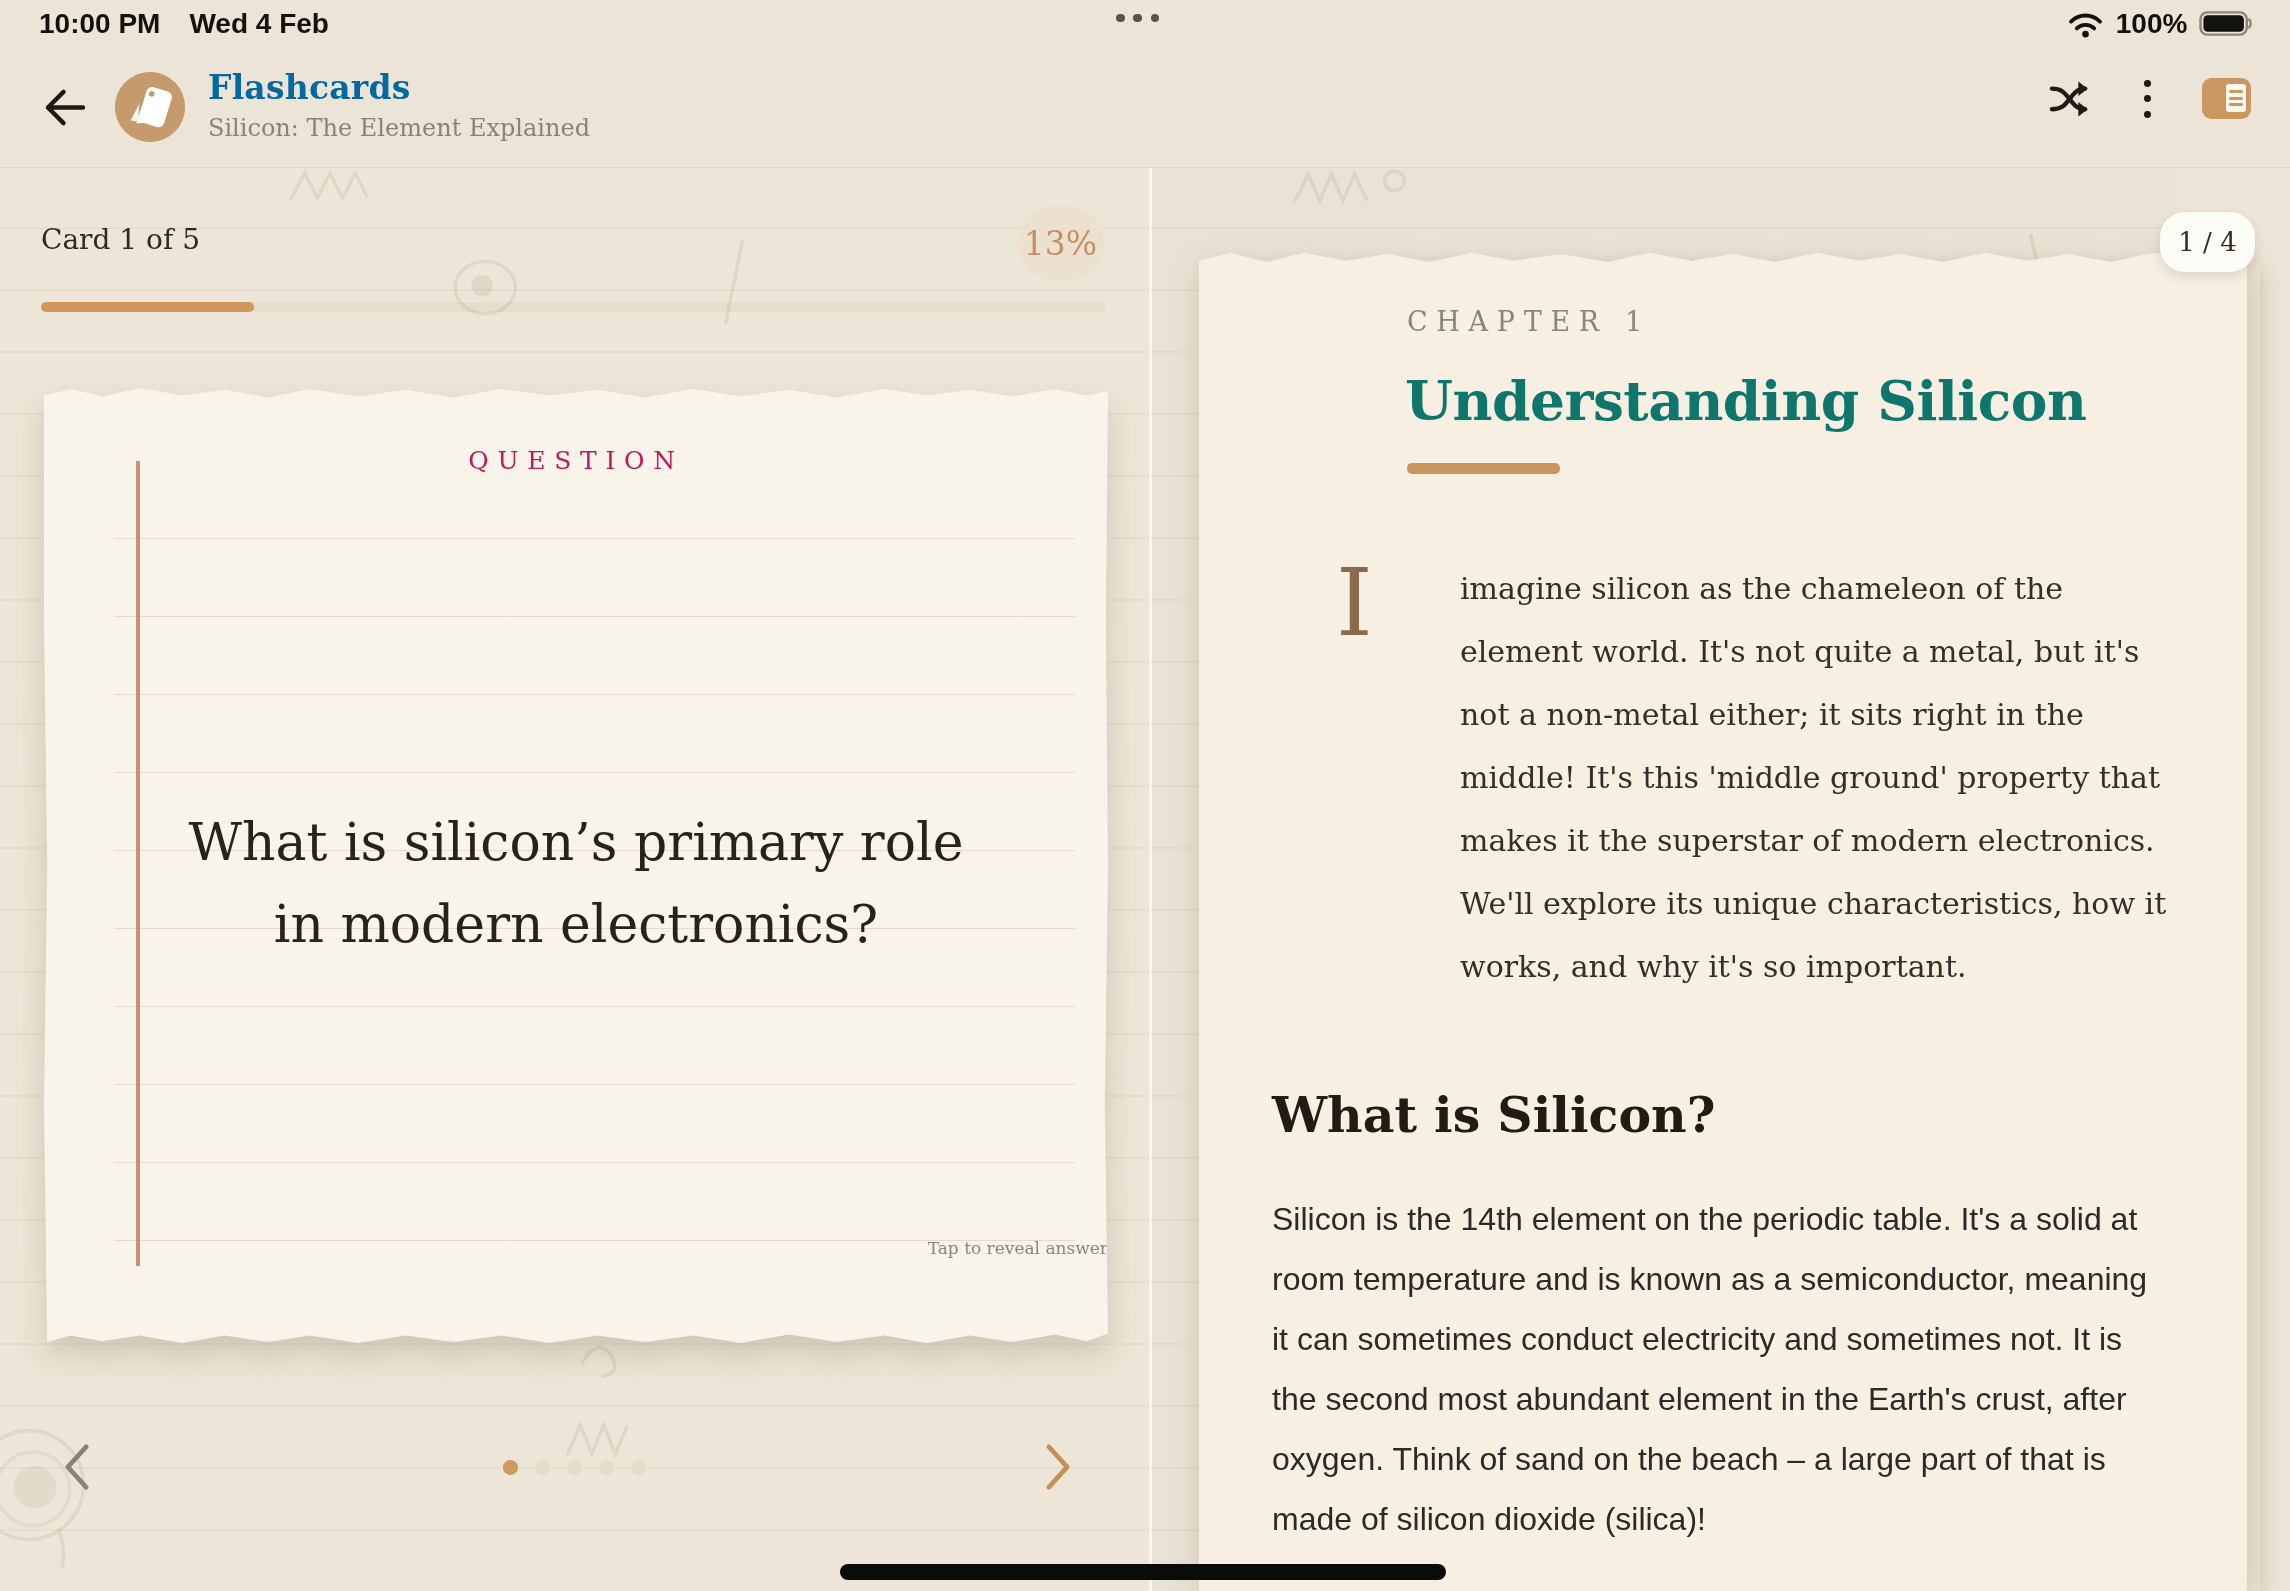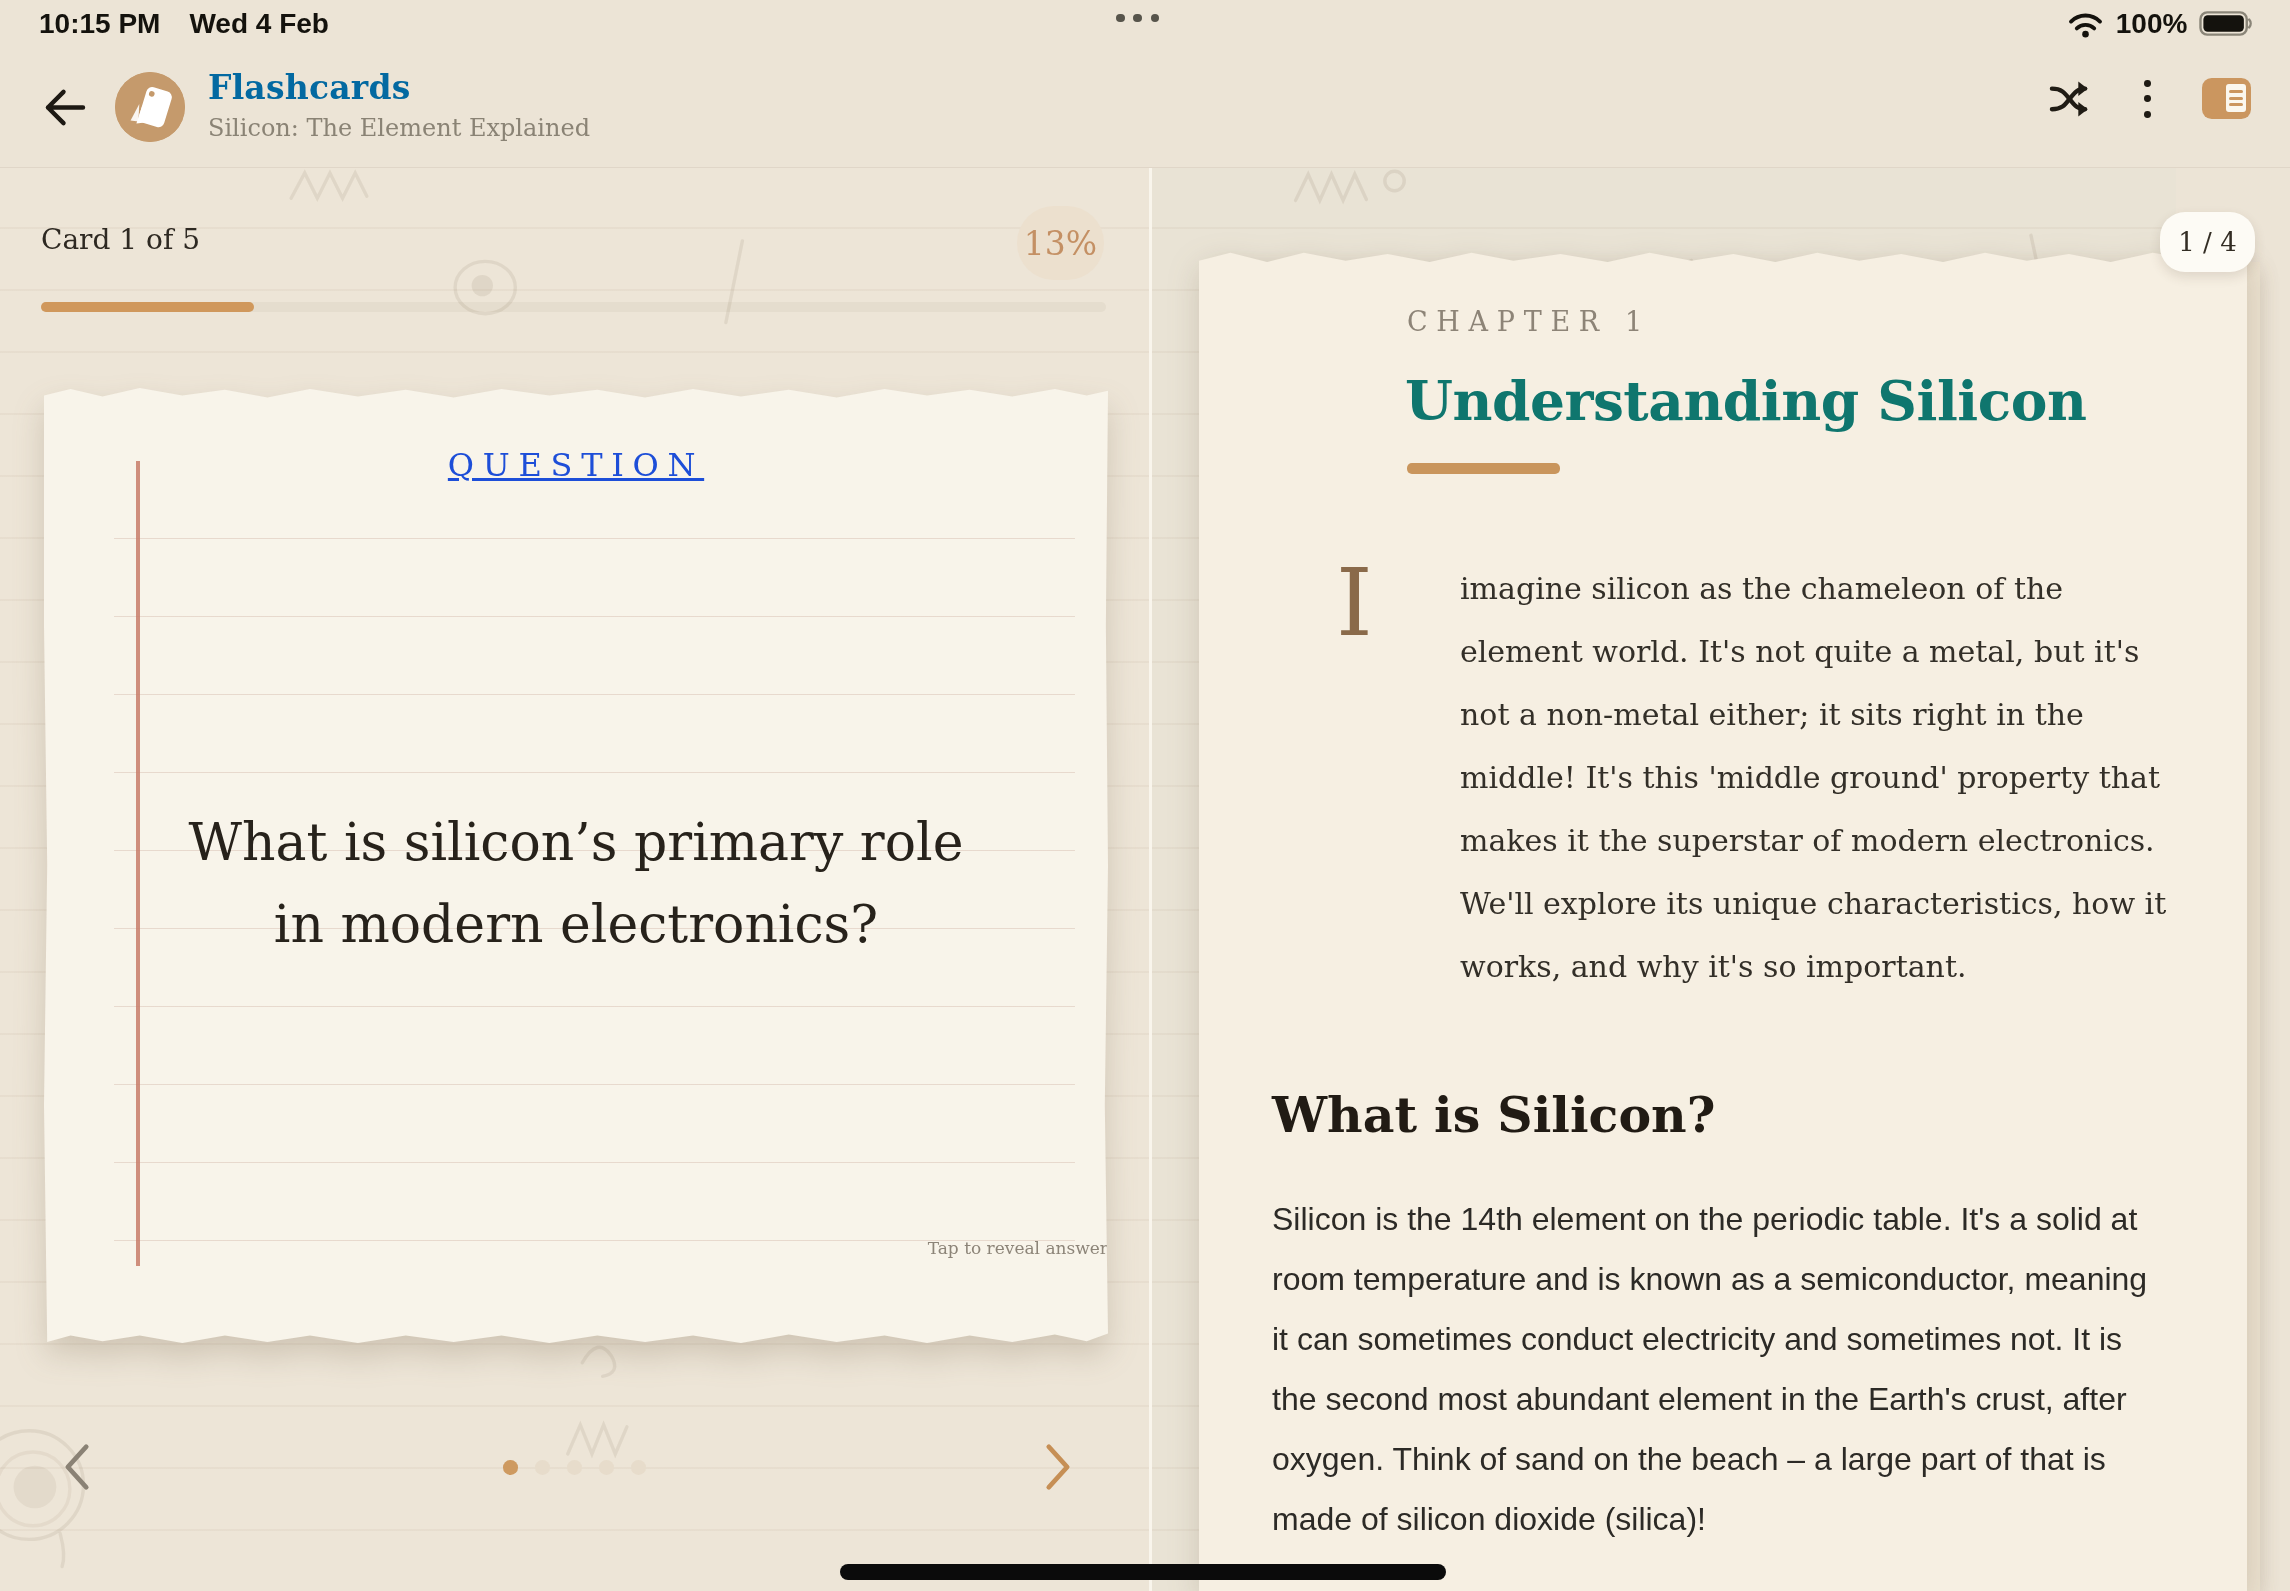--- a/index.html
+++ b/index.html
@@ -45,21 +45,21 @@
   .progress-track{position:absolute;left:41px;top:135px;width:1065px;height:9.7px;border-radius:4.9px;background:rgba(90,70,45,0.05);}
   .progress-fill{height:9.7px;border-radius:4.9px;background:#D0985C;width:0;}
 
   .card-wrap{position:absolute;left:44px;top:219px;width:1064px;height:959px;
              filter:drop-shadow(0 15.5px 15.5px rgba(100,80,55,0.22));}
   .flashcard{position:relative;width:1064px;height:959px;background:#F8F4EA;cursor:pointer;
     clip-path:polygon(0% 1.0%,2.5% 0.3%,5.5% 1.1%,9% 0.2%,13% 1.0%,17% 0.4%,21% 1.2%,25% 0.3%,29.5% 1.1%,34% 0.4%,38.5% 1.2%,43% 0.3%,47.5% 1.0%,52% 0.4%,56.5% 1.2%,61% 0.3%,65.5% 1.1%,70% 0.4%,74.5% 1.2%,79% 0.3%,83% 1.0%,87% 0.4%,91% 1.1%,95% 0.3%,98% 1.0%,100% 0.5%,99.8% 25%,100% 50%,99.7% 75%,100% 98.8%,98% 99.6%,95% 98.9%,91% 99.7%,87% 99.0%,83% 99.8%,79% 99.0%,74.5% 99.7%,70% 98.9%,65.5% 99.8%,61% 99.0%,56.5% 99.7%,52% 99.0%,47.5% 99.8%,43% 99.0%,38.5% 99.7%,34% 99.0%,29.5% 99.8%,25% 99.0%,21% 99.7%,17% 99.0%,13% 99.8%,9% 99.0%,5.5% 99.6%,2.5% 99.0%,0.3% 99.7%,0% 75%,0.3% 50%,0% 25%);}
   .card-rules{position:absolute;left:70px;right:33px;top:152px;height:704px;
               background:repeating-linear-gradient(to bottom,rgba(185,140,125,0.26) 0 1.5px,transparent 1.5px 78px);}
   .margin-line{position:absolute;left:92px;top:75px;width:3.9px;height:805px;background:#C87B68;opacity:.85;}
-  .card-label{position:absolute;left:0;top:60px;width:100%;text-align:center;font-size:32px;letter-spacing:8.7px;color:#1d4ed8;text-decoration:underline;}
+  .card-label{position:absolute;left:0;top:60px;width:100%;text-align:center;font-size:25px;letter-spacing:8.7px;color:#be185d;}
   .card-question{position:absolute;left:144px;top:415px;width:776px;text-align:center;
                  font-size:52px;line-height:82px;color:#27221b;}
   .card-hint{position:absolute;left:0;top:852px;width:100%;text-align:right;font-size:17px;color:#8c8478;}
 
   .nav-prev{position:absolute;left:56px;top:1273px;width:43px;height:54px;}
   .nav-next{position:absolute;left:1036px;top:1273px;width:43px;height:54px;cursor:pointer;}
   .page-dots{position:absolute;left:0;top:1293px;width:1149px;display:flex;justify-content:center;gap:17.5px;}
   .page-dots .dot{width:14.6px;height:14.6px;border-radius:50%;background:#E7DCCB;}
   .page-dots .dot.active{background:#CE9A60;}
 
@@ -87,21 +87,21 @@
 
   svg{display:block;}
 </style>
 </head>
 <body>
 
 <div class="screen">
 
   <div class="statusbar">
     <div class="sb-left">
-      <span>10:15 PM</span>
+      <span>10:00 PM</span>
       <span>Wed 4 Feb</span>
     </div>
     <div class="sb-center">
       <i class="cdot"></i>
       <i class="cdot"></i>
       <i class="cdot"></i>
     </div>
     <div class="sb-right">
       <span>
         <svg width="37" height="29" viewBox="0 0 38 30">

